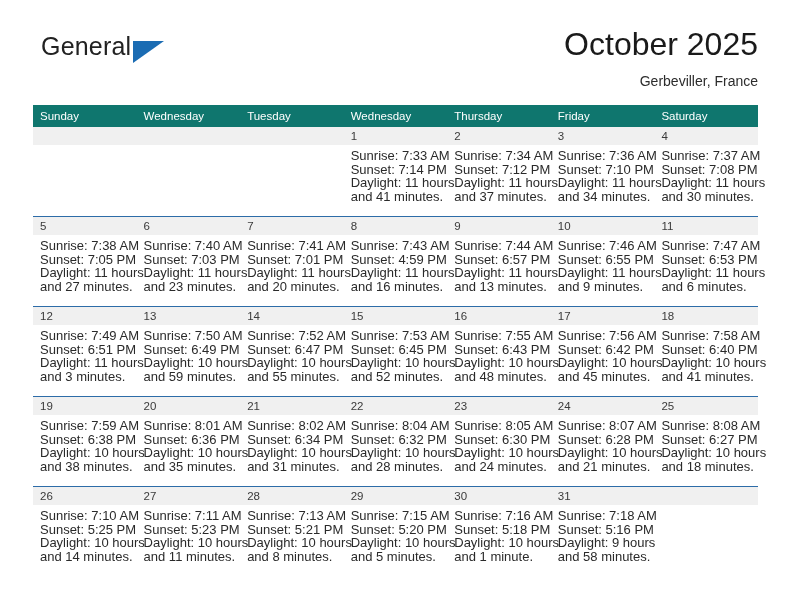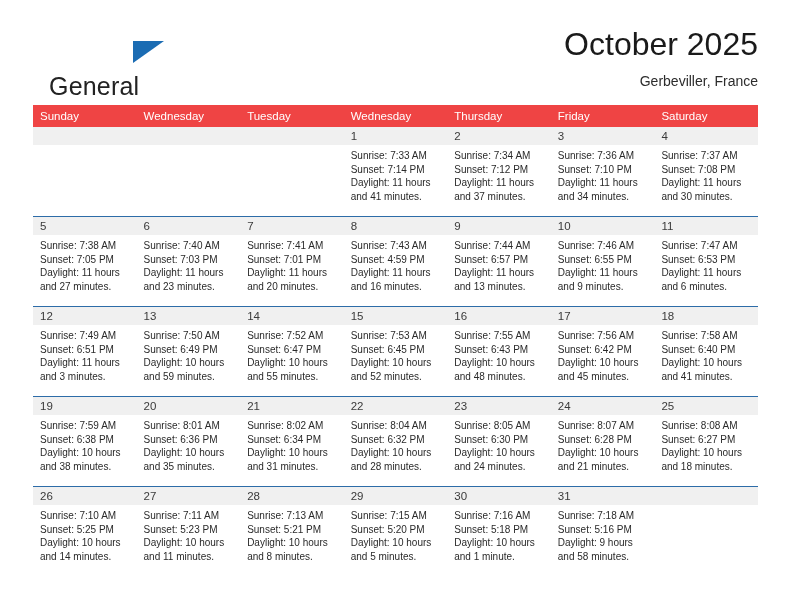--- a/index.html
+++ b/index.html
@@ -32,27 +32,26 @@
   }
   .brand {
     position: absolute;
     left: 0;
     top: 4px;
     width: 230px;
     height: 58px;
   }
   .brand-general {
     position: absolute;
-    left: 16px;
+    left: 8px;
     top: 0;
     font-size: 25px;
     letter-spacing: 0.2px;
     color: #222222;
     font-family: "Liberation Sans", sans-serif;
-    margin-top: 40px;
   }
   .brand-blue {
     position: absolute;
     left: 56px;
     top: 25px;
     font-size: 23px;
     color: #2277c8;
     font-family: "Liberation Sans", sans-serif;
     margin-top: 48px;
   }
@@ -89,21 +88,21 @@
   
   .calendar {
     position: absolute;
     left: 33px;
     top: 105px;
     width: 725px;
     border-collapse: collapse;
     table-layout: fixed;
   }
   .calendar th {
-    background: #ef4444;
+    background: #0f766e;
     color: #ffffff;
     font-size: 11.5px;
     font-weight: normal;
     text-align: left;
     padding: 5px 0 5px 7px;
     height: 19px;
     box-sizing: border-box;
     border: none;
   }
   .calendar td {
@@ -127,21 +126,21 @@
     font-size: 11.5px;
     color: #3a3a3a;
     padding-left: 7px;
     box-sizing: border-box;
   }
   .daynum.empty {
     color: transparent;
   }
   .cellbody {
     padding: 4px 6px 0 7px;
-    font-size: 10px;
+    font-size: 13px;
     line-height: 13.6px;
     color: #2a2a2a;
   }
   .cellbody div {
     white-space: nowrap;
   }
   .cellbody.blank div {
     visibility: hidden;
   }
 </style>

